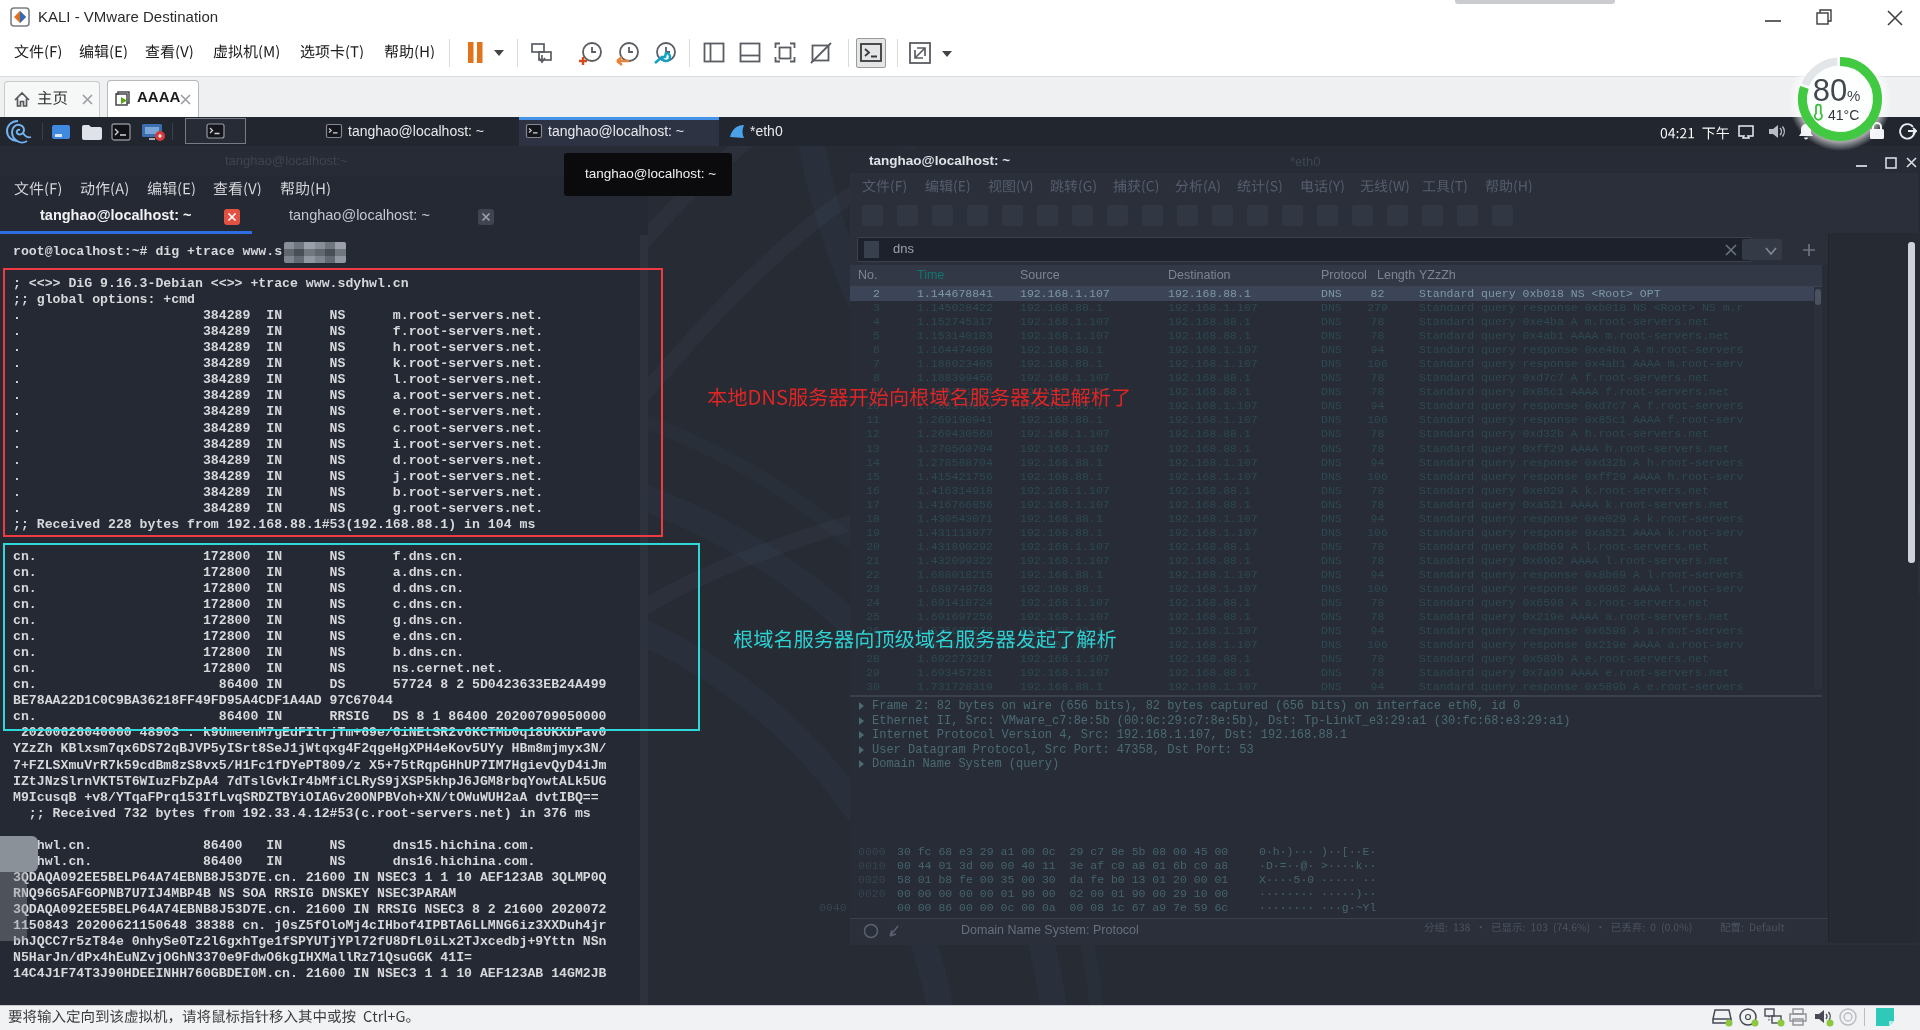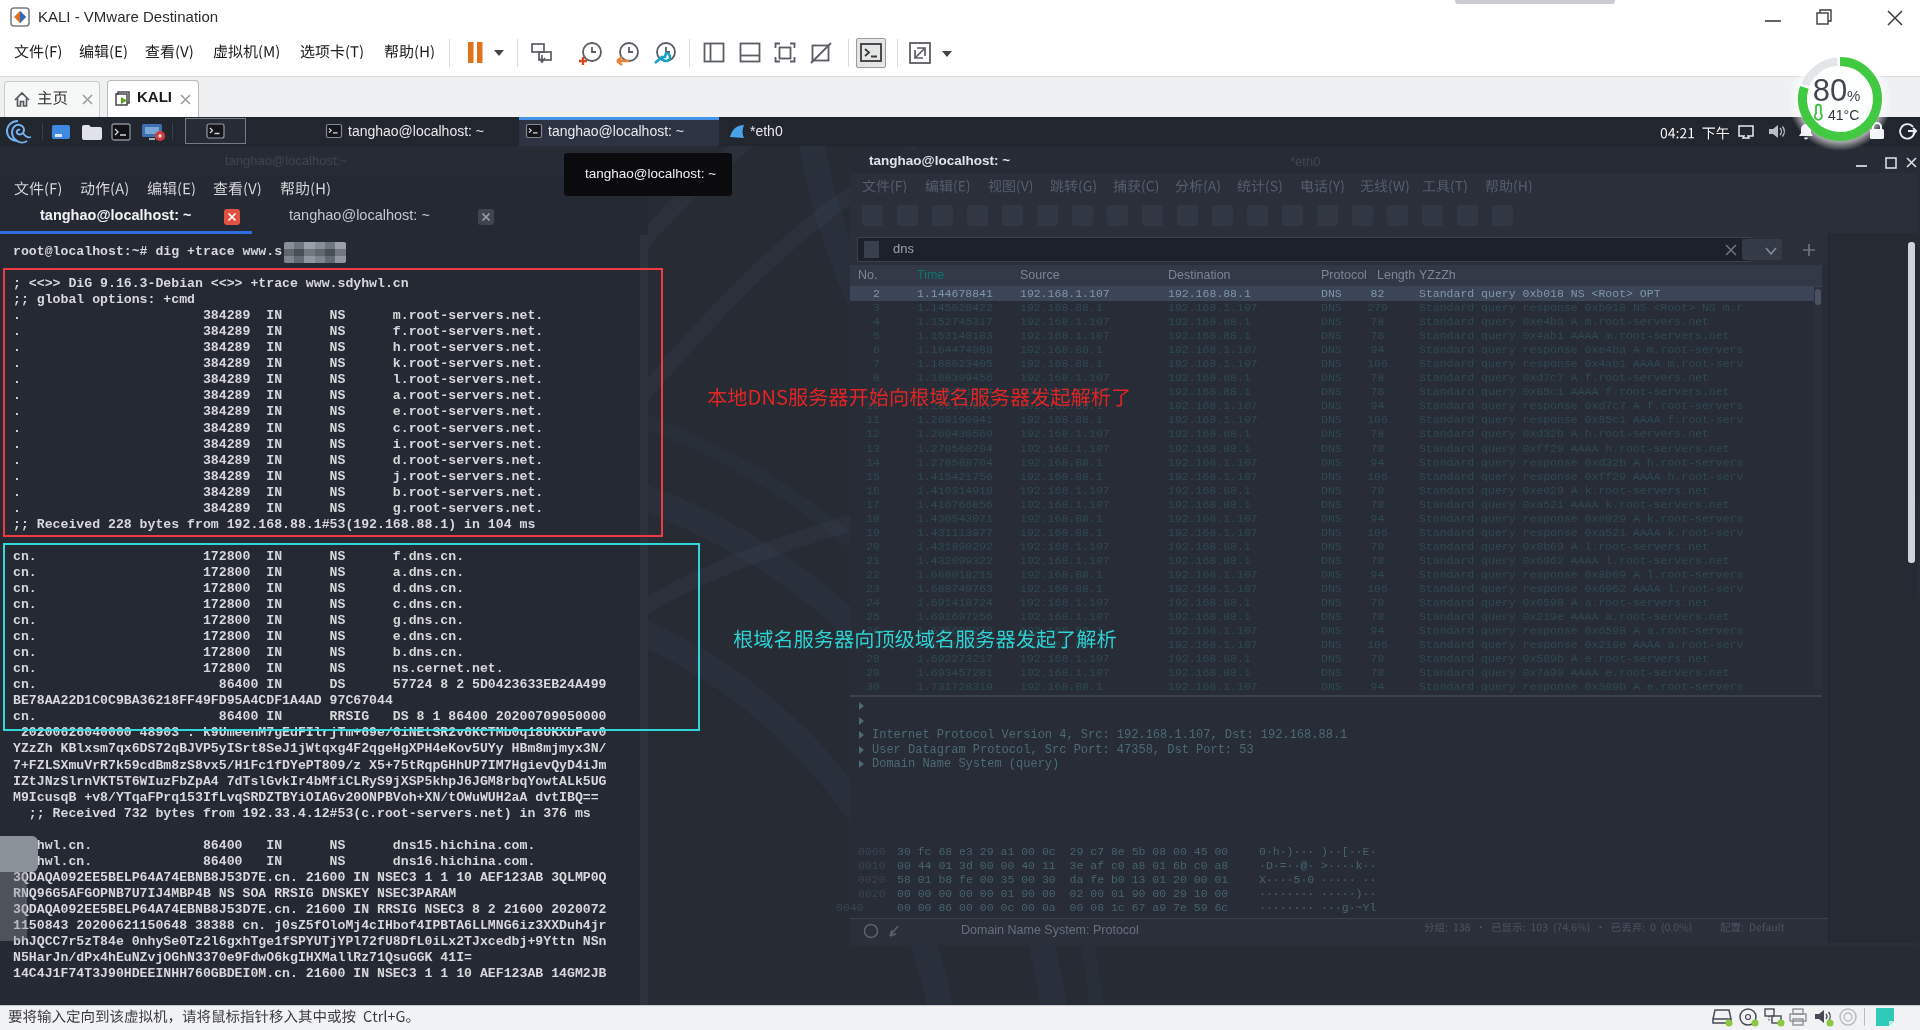--- a/index.html
+++ b/index.html
@@ -90,21 +90,21 @@
     </svg>
     <svg style="position:absolute;left:80px;top:92px;" width="16" height="16" viewBox="0 0 16 16">
       <path d="M2 3 L13 3 M2 3 L2 13 M13 3 L13 13 M2 13 L13 13 M4.5 5.5 L10.5 5.5 M4.5 8 L10.5 8" stroke="#9a9da1" stroke-width="1.5" fill="none" opacity="0"></path>
       <path d="M3 3 L12 12 M12 3 L3 12" stroke="#9a9da1" stroke-width="1.6"></path>
     </svg>
     <svg style="position:absolute;left:113px;top:88px;" width="22" height="22" viewBox="0 0 22 22">
       <path d="M3 6 H5 V4 H16 V15 H14" fill="none" stroke="#44474c" stroke-width="1.5"></path>
       <rect x="3" y="6" width="11" height="11" fill="none" stroke="#44474c" stroke-width="1.5"></rect>
       <path d="M8 9 L14 12.5 L8 16 Z" fill="#58a618"></path>
     </svg>
-    <div style="position:absolute;left:137px;top:88px;width:60px;height:22px;font:bold 15px 'Liberation Sans',sans-serif;color:#1c1c1e">KALI</div>
+    <div style="position:absolute;left:137px;top:88px;width:60px;height:22px;font:bold 15px 'Liberation Sans',sans-serif;color:#1c1c1e">AAAA</div>
     <svg style="position:absolute;left:178px;top:92px;" width="16" height="16" viewBox="0 0 16 16">
       <path d="M3 3 L12 12 M12 3 L3 12" stroke="#9a9da1" stroke-width="1.6"></path>
     </svg>
 
   <div style="position:absolute;left:0;top:117px;width:1920px;height:888px;background:#262b34"></div>
     <svg style="position:absolute;left:0px;top:117px;" width="1920" height="888" viewBox="0 0 1920 888">
       <g fill="none" stroke="rgba(130,150,180,0.055)" stroke-width="26">
         <circle cx="420" cy="980" r="640"></circle>
         <circle cx="430" cy="990" r="520"></circle>
         <circle cx="1500" cy="-100" r="700"></circle>
@@ -502,40 +502,42 @@
 Standard query 0x219e AAAA a.root-servers.net
 Standard query response 0x6598 A a.root-servers
 Standard query response 0x219e AAAA a.root-serv
 Standard query 0x589b A e.root-servers.net
 Standard query 0x7a99 AAAA e.root-servers.net
 Standard query response 0x589b A e.root-servers</pre>
     <div style="position:absolute;left:1814px;top:287px;width:8px;height:402px;background:#2b303b"></div>
     <div style="position:absolute;left:1815px;top:289px;width:6px;height:16px;background:#4a5160;border-radius:3px"></div>
     <div style="position:absolute;left:850px;top:695px;width:972px;height:2px;background:#3a404c"></div>
     <div style="position:absolute;left:859px;top:702px;width:0;height:0;border-left:5px solid #4b6b73;border-top:4px solid transparent;border-bottom:4px solid transparent"></div>
+    <div style="position:absolute;left:872px;top:699px;font:12px 'Liberation Mono',monospace;color:#4b6b73;white-space:nowrap">Frame 2: 82 bytes on wire (656 bits), 82 bytes captured (656 bits) on interface eth0, id 0</div>
     <div style="position:absolute;left:859px;top:717px;width:0;height:0;border-left:5px solid #4b6b73;border-top:4px solid transparent;border-bottom:4px solid transparent"></div>
+    <div style="position:absolute;left:872px;top:714px;font:12px 'Liberation Mono',monospace;color:#4b6b73;white-space:nowrap">Ethernet II, Src: VMware_c7:8e:5b (00:0c:29:c7:8e:5b), Dst: Tp-LinkT_e3:29:a1 (30:fc:68:e3:29:a1)</div>
     <div style="position:absolute;left:859px;top:731px;width:0;height:0;border-left:5px solid #4b6b73;border-top:4px solid transparent;border-bottom:4px solid transparent"></div>
     <div style="position:absolute;left:872px;top:728px;font:12px 'Liberation Mono',monospace;color:#4b6b73;white-space:nowrap">Internet Protocol Version 4, Src: 192.168.1.107, Dst: 192.168.88.1</div>
     <div style="position:absolute;left:859px;top:746px;width:0;height:0;border-left:5px solid #4b6b73;border-top:4px solid transparent;border-bottom:4px solid transparent"></div>
     <div style="position:absolute;left:872px;top:743px;font:12px 'Liberation Mono',monospace;color:#4b6b73;white-space:nowrap">User Datagram Protocol, Src Port: 47358, Dst Port: 53</div>
     <div style="position:absolute;left:859px;top:760px;width:0;height:0;border-left:5px solid #4b6b73;border-top:4px solid transparent;border-bottom:4px solid transparent"></div>
     <div style="position:absolute;left:872px;top:757px;font:12px 'Liberation Mono',monospace;color:#4b6b73;white-space:nowrap">Domain Name System (query)</div>
     <div style="position:absolute;left:858px;top:845px;font:11.5px 'Liberation Mono',monospace;color:#36444f">0000</div>
     <div style="position:absolute;left:897px;top:845px;font:11.5px 'Liberation Mono',monospace;color:#45636c;white-space:pre">30 fc 68 e3 29 a1 00 0c  29 c7 8e 5b 08 00 45 00</div>
     <div style="position:absolute;left:1259px;top:845px;font:11.5px 'Liberation Mono',monospace;color:#45636c;white-space:pre">0·h·)··· )··[··E·</div>
     <div style="position:absolute;left:858px;top:859px;font:11.5px 'Liberation Mono',monospace;color:#36444f">0010</div>
     <div style="position:absolute;left:897px;top:859px;font:11.5px 'Liberation Mono',monospace;color:#45636c;white-space:pre">00 44 01 3d 00 00 40 11  3e af c0 a8 01 6b c0 a8</div>
     <div style="position:absolute;left:1259px;top:859px;font:11.5px 'Liberation Mono',monospace;color:#45636c;white-space:pre">·D·=··@· &gt;····k··</div>
     <div style="position:absolute;left:858px;top:873px;font:11.5px 'Liberation Mono',monospace;color:#36444f">0020</div>
     <div style="position:absolute;left:897px;top:873px;font:11.5px 'Liberation Mono',monospace;color:#45636c;white-space:pre">58 01 b8 fe 00 35 00 30  da fe b0 13 01 20 00 01</div>
     <div style="position:absolute;left:1259px;top:873px;font:11.5px 'Liberation Mono',monospace;color:#45636c;white-space:pre">X····5·0 ····· ··</div>
     <div style="position:absolute;left:858px;top:887px;font:11.5px 'Liberation Mono',monospace;color:#36444f">0020</div>
     <div style="position:absolute;left:897px;top:887px;font:11.5px 'Liberation Mono',monospace;color:#45636c;white-space:pre">00 00 00 00 00 01 90 00  02 00 01 90 00 29 10 00</div>
     <div style="position:absolute;left:1259px;top:887px;font:11.5px 'Liberation Mono',monospace;color:#45636c;white-space:pre">········ ·····)··</div>
-    <div style="position:absolute;left:836px;top:901px;font:11.5px 'Liberation Mono',monospace;color:#36444f">0040</div>
+    <div style="position:absolute;left:819px;top:901px;font:11.5px 'Liberation Mono',monospace;color:#36444f">0040</div>
     <div style="position:absolute;left:897px;top:901px;font:11.5px 'Liberation Mono',monospace;color:#45636c;white-space:pre">00 00 86 00 00 0c 00 0a  00 08 1c 67 a9 7e 59 6c</div>
     <div style="position:absolute;left:1259px;top:901px;font:11.5px 'Liberation Mono',monospace;color:#45636c;white-space:pre">········ ···g·~Yl</div>
     <div style="position:absolute;left:850px;top:918px;width:1068px;height:27px;background:#2a2f3a;border-top:1px solid #3a404c"></div>
     <svg style="position:absolute;left:862px;top:922px;" width="40" height="18" viewBox="0 0 40 18">
       <circle cx="9" cy="9" r="6.5" fill="none" stroke="#5a6170" stroke-width="1.5"></circle>
       <path d="M28 14 L36 4 M28 14 l2 -6 M28 14 l6 -2" stroke="#5a6170" stroke-width="1.4" fill="none"></path>
     </svg>
     <div style="position:absolute;left:961px;top:923px;font:12.5px 'Liberation Sans',sans-serif;color:#67707e">Domain Name System: Protocol</div>
     <div style="position:absolute;left:1829px;top:233px;width:89px;height:710px;background:#252a33"></div>
     <div style="position:absolute;left:1828px;top:233px;width:1px;height:710px;background:#20242c"></div>

